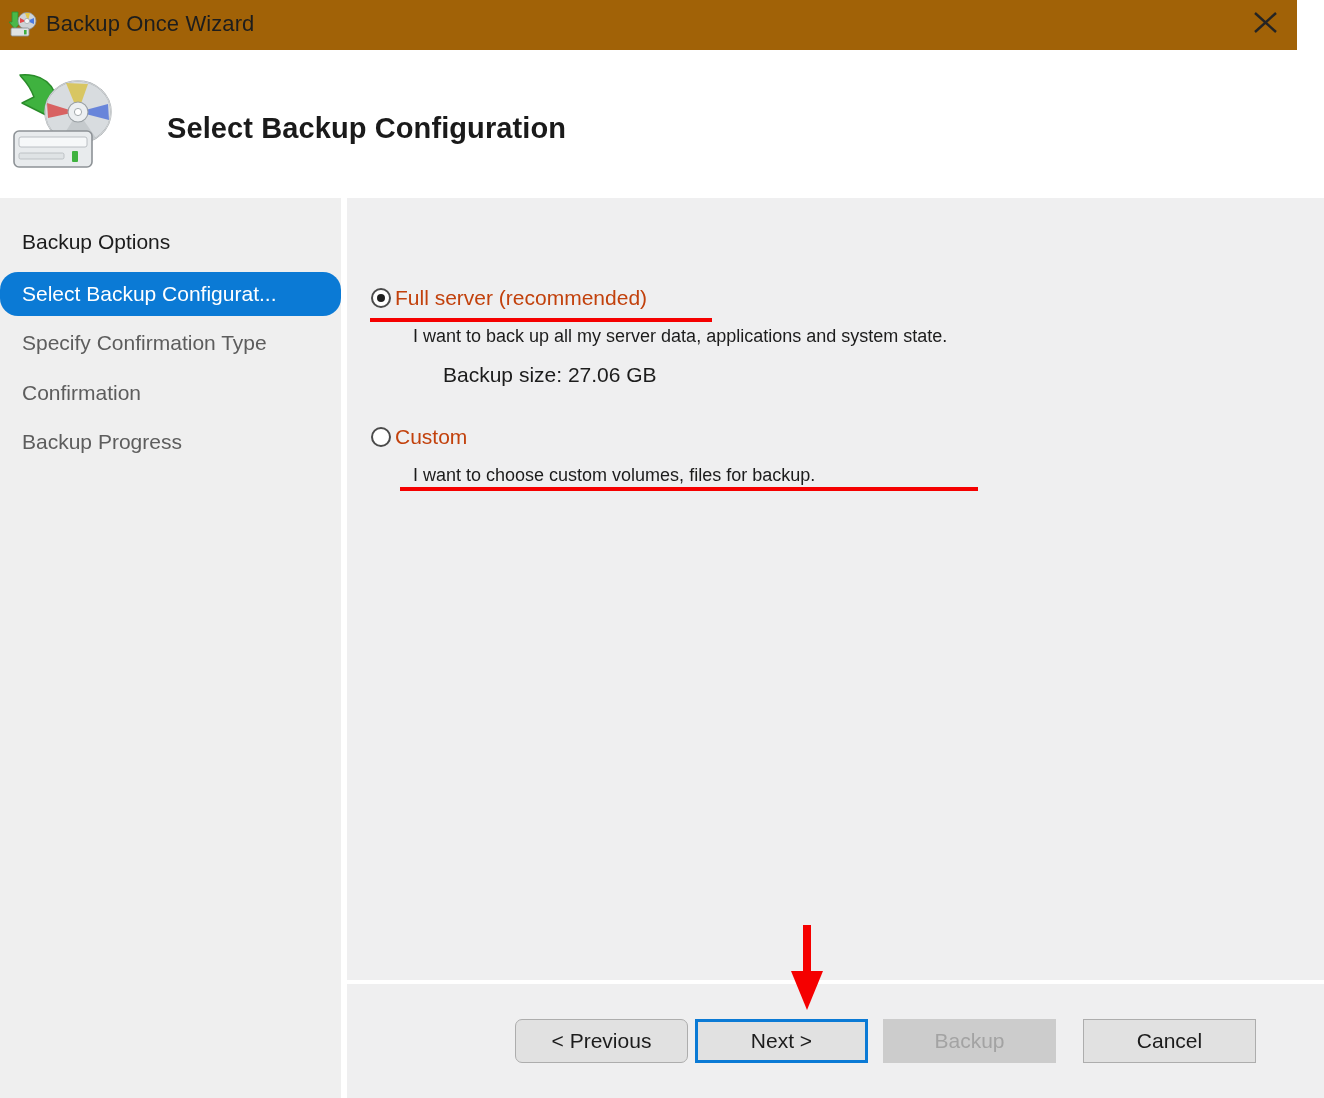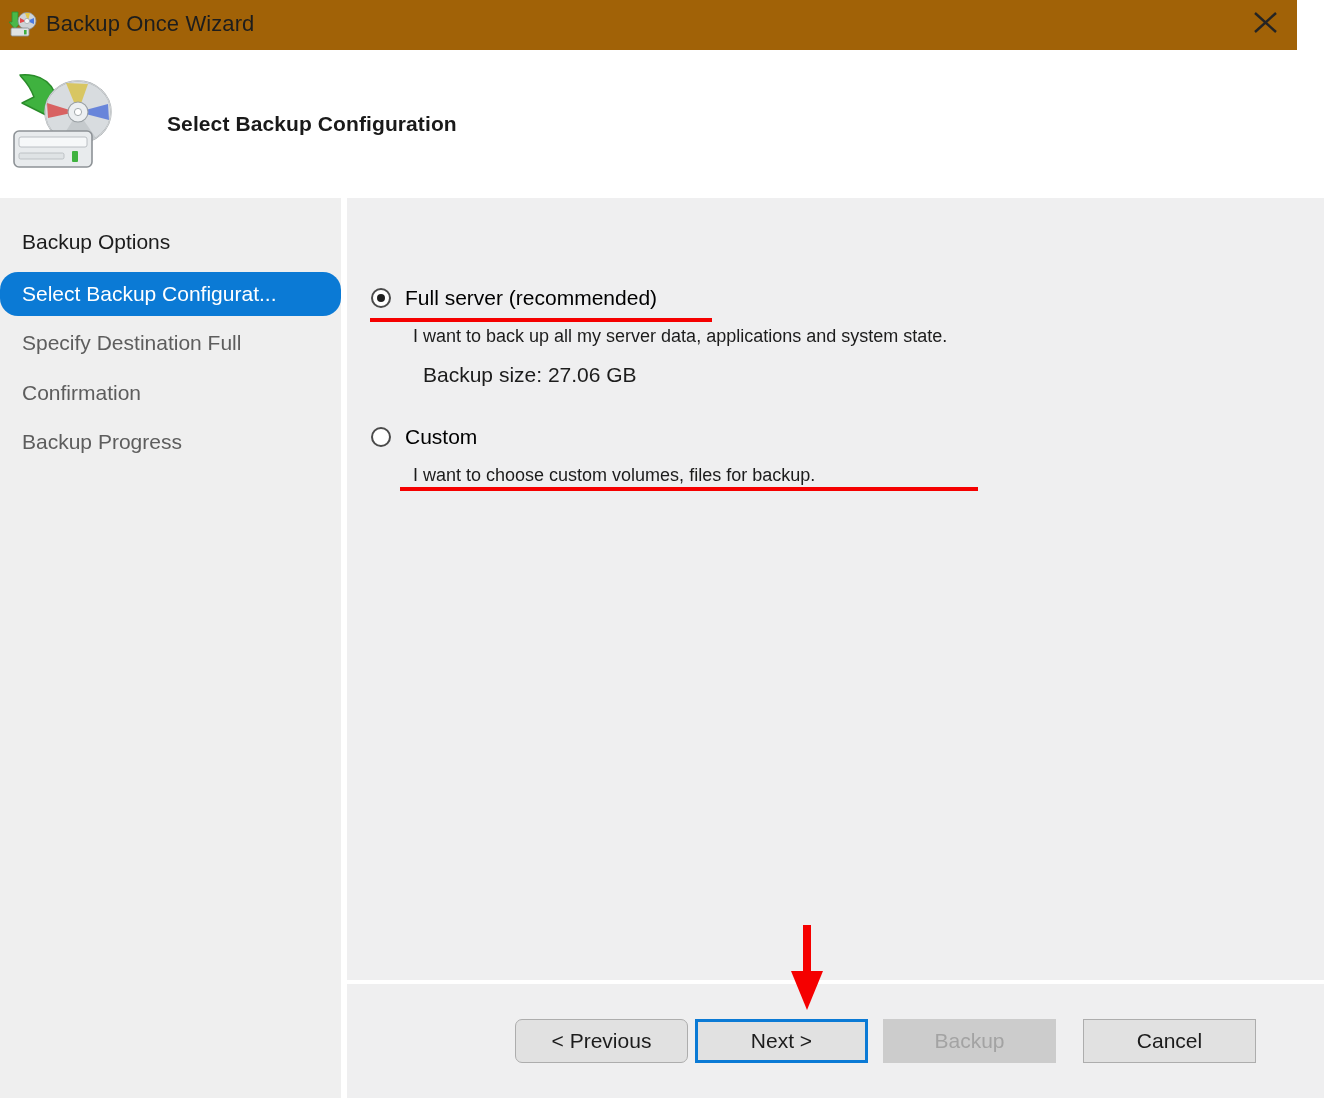--- a/index.html
+++ b/index.html
@@ -57,21 +57,21 @@
     background: #ffffff;
   }
   #header-icon {
     position: absolute;
     left: 6px; top: 15px;
     width: 125px; height: 110px;
   }
   #header-title {
     position: absolute;
     left: 167px; top: 62px;
-    font-size: 21px;
+    font-size: 29px;
     font-weight: bold;
     color: #1a1a1a;
     white-space: nowrap;
     letter-spacing: 0.1px;
   }
 
   
   #sidebar {
     position: absolute;
     left: 0; top: 198px;
@@ -161,37 +161,37 @@
   }
   .radio-mark.checked::after {
     content: "";
     position: absolute;
     left: 4px; top: 4px;
     width: 8px; height: 8px;
     border-radius: 50%;
     background: #1f1f1f;
   }
   .radio-label {
-    margin-left: 14px;
-    font-size: 21px;
-    color: #000000;
+    margin-left: 4px;
+    font-size: 21px;
+    color: #c2410c;
     white-space: nowrap;
   }
   .option-desc {
     position: relative;
     margin-top: 14px;
     padding-left: 66px;
     font-size: 18px;
     color: #1c1c1c;
     white-space: nowrap;
   }
   .option-size {
     position: relative;
     margin-top: 16px;
-    padding-left: 76px;
+    padding-left: 96px;
     font-size: 21px;
     color: #1c1c1c;
     white-space: nowrap;
   }
 
   
   .annotation-underline {
     position: absolute;
     background: #f50000;
     height: 4px;
@@ -284,21 +284,21 @@
   </div>
 
   <div id="sidebar">
     <div class="sidebar-item done" id="sidebar-item-0">
       <span>Backup Options</span>
     </div>
     <div class="sidebar-item active" id="sidebar-item-1">
       <span>Select Backup Configurat...</span>
     </div>
     <div class="sidebar-item" id="sidebar-item-2">
-      <span>Specify Destination Full</span>
+      <span>Specify Confirmation Type</span>
     </div>
     <div class="sidebar-item" id="sidebar-item-3">
       <span>Confirmation</span>
     </div>
     <div class="sidebar-item" id="sidebar-item-4">
       <span>Backup Progress</span>
     </div>
   </div>
 
   <div id="panel-separator"></div>

